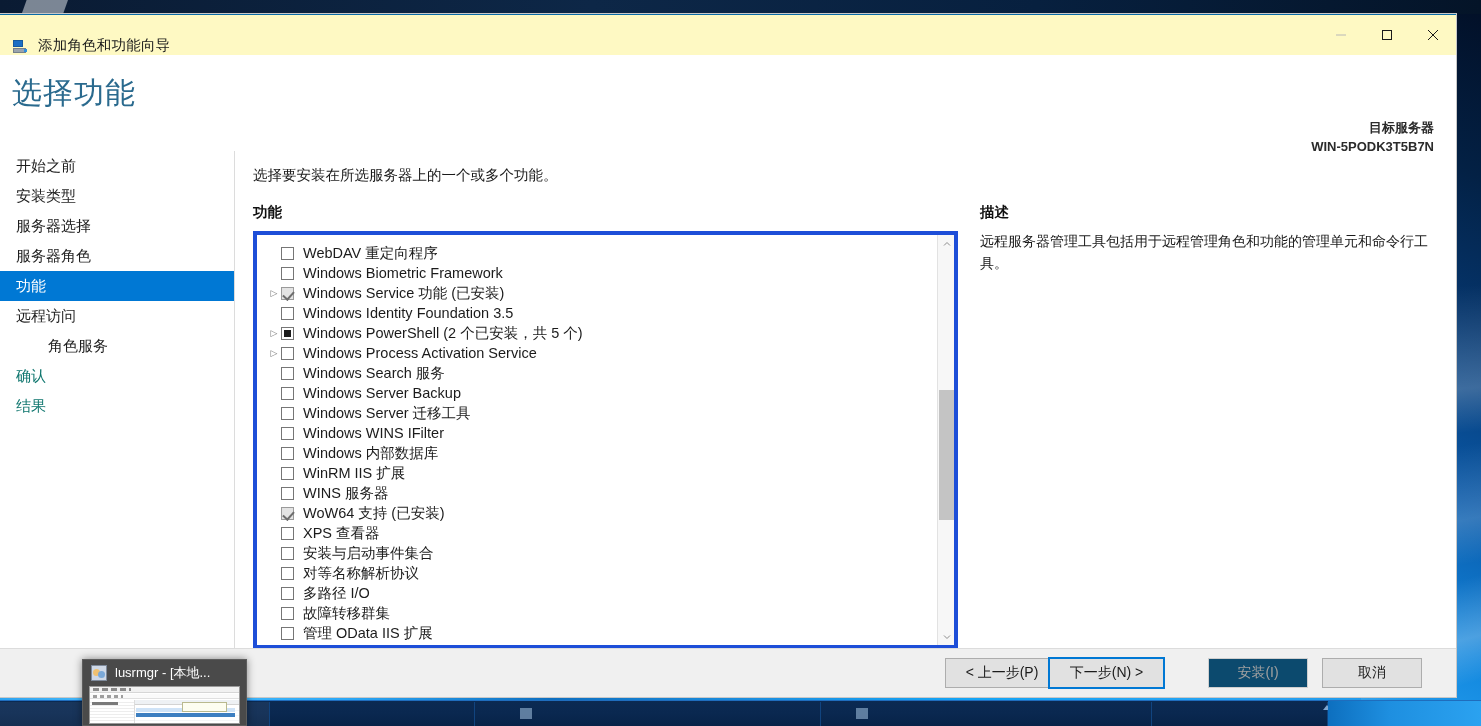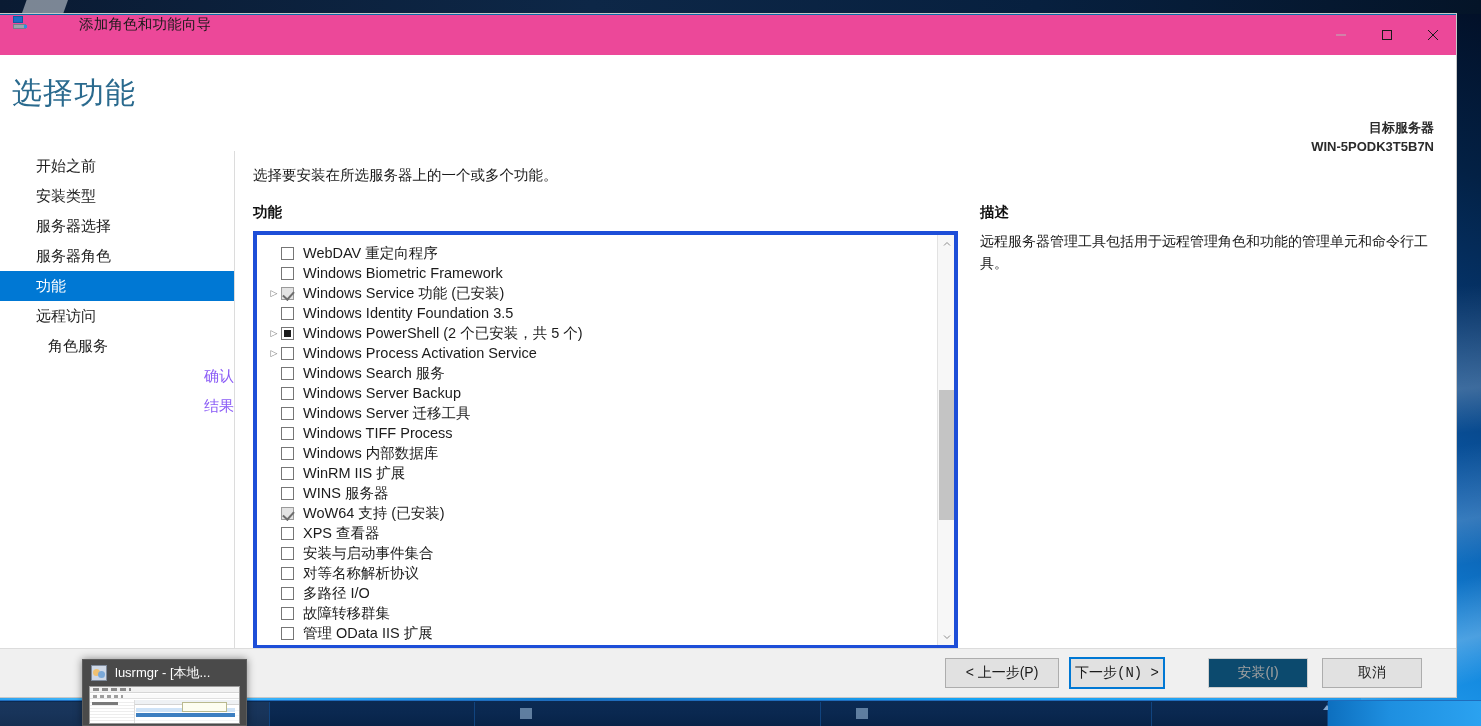--- a/index.html
+++ b/index.html
@@ -53,22 +53,22 @@
   #window {
     position: absolute; left: 0; top: 14px;
     width: 1456px; height: 683px;
     background: #ffffff;
     border-top: 1px solid #0a6ca8;
     box-shadow: 0 0 0 1px #c8c8c8;
   }
 
   
   #titlebar {
-    position: relative; height: 40px; background: #ec4899;
-    display: flex; align-items: flex-start; gap: 41px;
+    position: relative; height: 40px; background: #fef9c3;
+    display: flex; align-items: flex-end;
   }
   #titlebar-icon {
     width: 16px; height: 16px; margin-left: 12px; margin-right: 10px;
     position: relative; flex: 0 0 auto;
   }
   #titlebar-icon .sv-top {
     position:absolute; left:1px; top:1px; width:10px; height:7px;
     background:#1b6fc4; border:1px solid #155a9e;
   }
   #titlebar-icon .sv-bot {
@@ -108,26 +108,26 @@
   #body-area {
     position: absolute; left:0; top: 136px; width: 1456px; height: 498px;
     background: #ffffff;
   }
   #sidebar {
     position: absolute; left: 0; top: 0; width: 235px; height: 498px;
     border-right: 1px solid #dcdcdc;
   }
   .nav-item {
     height: 30px; display: flex; align-items: center;
-    padding-left: 36px; font-size: 15px; color: #1e1e1e;
+    padding-left: 16px; font-size: 15px; color: #1e1e1e;
     cursor: default; white-space: nowrap;
   }
   .nav-item.sub { padding-left: 48px; }
   .nav-item.active { background: #0078d4; color: #ffffff; }
-  .nav-item.disabled { color: #8b5cf6; justify-content: flex-end; }
+  .nav-item.disabled { color: #0f766e; }
 
   
   #content {
     position: absolute; left: 236px; top: 0; right: 0; height: 498px;
   }
   #instruction {
     position: absolute; left: 17px; top: 15px;
     font-size: 14.5px; color: #1a1a1a;
   }
   #features-label {
@@ -206,21 +206,21 @@
   .btn {
     position: absolute; top: 9px; height: 30px;
     background: #e1e1e1; border: 1px solid #adadad;
     font-size: 14px; color: #1b1b1b;
     display:flex; align-items:center; justify-content:center;
     cursor: default; font-family: "Liberation Sans", sans-serif;
   }
   .btn.focused { border: 1px solid #0078d4; outline: 1px solid #0078d4; }
   .btn.disabled { color: #a0a0a0; border-color: #cfcfcf; background:#0c4a6e; }
   #btn-prev    { right: 397px; width: 114px; }
-  #btn-next    { right: 292px; width: 94px; font-family: Liberation Mono, monospace; }
+  #btn-next    { right: 292px; width: 115px; }
   #btn-install { right: 148px; width: 100px; }
   #btn-cancel  { right: 34px; width: 100px; }
 
   
   #thumb-popup {
     position: absolute; left: 82px; top: 659px;
     width: 165px; height: 67px;
     background: #4a4a4a;
     border: 1px solid #5d5d5d;
     box-shadow: 0 0 8px rgba(0,0,0,.45);
@@ -417,21 +417,21 @@
               <span class="feat-label">Windows Server Backup</span>
             </div>
             <div class="feat-row">
               <span class="expander"></span>
               <span class="cbox"></span>
               <span class="feat-label">Windows Server 迁移工具</span>
             </div>
             <div class="feat-row">
               <span class="expander"></span>
               <span class="cbox"></span>
-              <span class="feat-label">Windows TIFF Process</span>
+              <span class="feat-label">Windows WINS IFilter</span>
             </div>
             <div class="feat-row">
               <span class="expander"></span>
               <span class="cbox"></span>
               <span class="feat-label">Windows 内部数据库</span>
             </div>
             <div class="feat-row">
               <span class="expander"></span>
               <span class="cbox"></span>
               <span class="feat-label">WinRM IIS 扩展</span>

